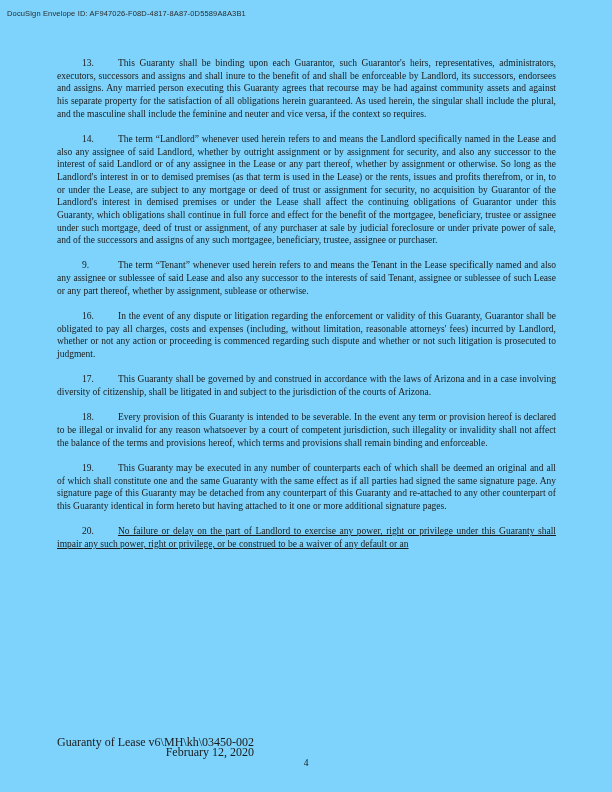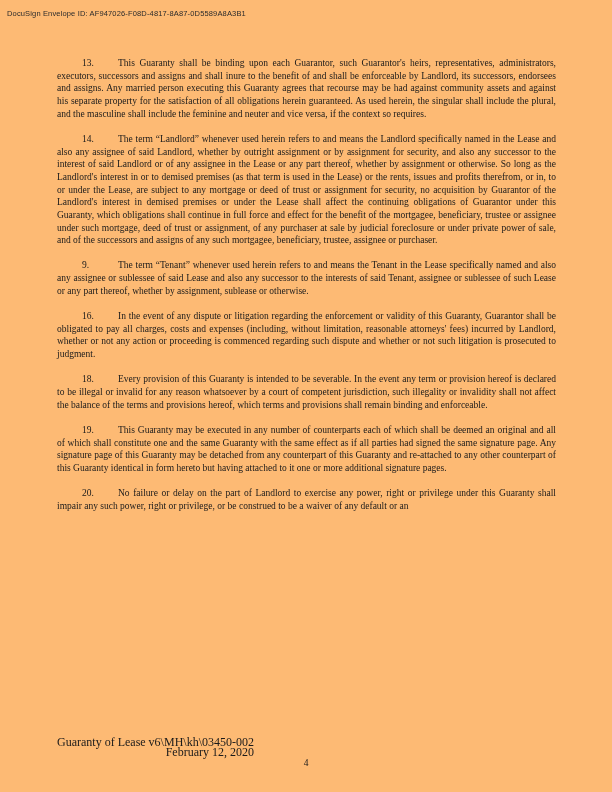--- a/index.html
+++ b/index.html
@@ -1,19 +1,19 @@
 <!DOCTYPE html>
 <html><head>
 <meta charset="utf-8">
 <style>
   html, body { margin:0; padding:0; background:#ffffff; }
   .page {
     position:relative;
     width:612px; height:792px;
-    background:#fdba74;
+    background:#7dd3fc;
     font-family:"Liberation Serif", serif;
     color:#1a1a1a;
     overflow:hidden;
   }
   .ds-header {
     position:absolute;
     left:7px; top:9px;
     font-family:"Liberation Sans", sans-serif;
     font-size:7.5px;
     color:#2b2b2b;
@@ -22,21 +22,21 @@
   }
   .content {
     position:absolute;
     left:57px; top:57px;
     width:499px;
     font-size:9.5px;
     line-height:12.65px;
     text-align:justify;
   }
   .content p { margin:0 0 12.65px 0; padding:0; }
-  .content p:last-child { margin-bottom:0; }
+  .content p:last-child { margin-bottom:0;text-decoration:underline; }
   .pnum {
     display:inline-block;
     margin-left:25px;
     width:36px;
   }
   .footer-left {
     position:absolute;
     left:57px; top:738px;
     font-size:12px;
     line-height:9.5px;
@@ -70,20 +70,21 @@
 
 
     <p><span class="pnum">13.</span><span>This Guaranty shall be binding upon each Guarantor, such Guarantor's heirs, representatives, administrators, executors, successors and assigns and shall inure to the benefit of and shall be enforceable by Landlord, its successors, endorsees and assigns. Any married person executing this Guaranty agrees that recourse may be had against community assets and against his separate property for the satisfaction of all obligations herein guaranteed. As used herein, the singular shall include the plural, and the masculine shall include the feminine and neuter and vice versa, if the context so requires.</span></p>
 
     <p><span class="pnum">14.</span><span>The term “Landlord” whenever used herein refers to and means the Landlord specifically named in the Lease and also any assignee of said Landlord, whether by outright assignment or by assignment for security, and also any successor to the interest of said Landlord or of any assignee in the Lease or any part thereof, whether by assignment or otherwise. So long as the Landlord's interest in or to demised premises (as that term is used in the Lease) or the rents, issues and profits therefrom, or in, to or under the Lease, are subject to any mortgage or deed of trust or assignment for security, no acquisition by Guarantor of the Landlord's interest in demised premises or under the Lease shall affect the continuing obligations of Guarantor under this Guaranty, which obligations shall continue in full force and effect for the benefit of the mortgagee, beneficiary, trustee or assignee under such mortgage, deed of trust or assignment, of any purchaser at sale by judicial foreclosure or under private power of sale, and of the successors and assigns of any such mortgagee, beneficiary, trustee, assignee or purchaser.</span></p>
 
     <p><span class="pnum">9.</span><span>The term “Tenant” whenever used herein refers to and means the Tenant in the Lease specifically named and also any assignee or sublessee of said Lease and also any successor to the interests of said Tenant, assignee or sublessee of such Lease or any part thereof, whether by assignment, sublease or otherwise.</span></p>
 
     <p><span class="pnum">16.</span><span>In the event of any dispute or litigation regarding the enforcement or validity of this Guaranty, Guarantor shall be obligated to pay all charges, costs and expenses (including, without limitation, reasonable attorneys' fees) incurred by Landlord, whether or not any action or proceeding is commenced regarding such dispute and whether or not such litigation is prosecuted to judgment.</span></p>
 
+    <p><span class="pnum">17.</span><span>This Guaranty shall be governed by and construed in accordance with the laws of Arizona and in a case involving diversity of citizenship, shall be litigated in and subject to the jurisdiction of the courts of Arizona.</span></p>
 
     <p><span class="pnum">18.</span><span>Every provision of this Guaranty is intended to be severable. In the event any term or provision hereof is declared to be illegal or invalid for any reason whatsoever by a court of competent jurisdiction, such illegality or invalidity shall not affect the balance of the terms and provisions hereof, which terms and provisions shall remain binding and enforceable.</span></p>
 
     <p><span class="pnum">19.</span><span>This Guaranty may be executed in any number of counterparts each of which shall be deemed an original and all of which shall constitute one and the same Guaranty with the same effect as if all parties had signed the same signature page. Any signature page of this Guaranty may be detached from any counterpart of this Guaranty and re-attached to any other counterpart of this Guaranty identical in form hereto but having attached to it one or more additional signature pages.</span></p>
 
     <p><span class="pnum">20.</span><span>No failure or delay on the part of Landlord to exercise any power, right or privilege under this Guaranty shall impair any such power, right or privilege, or be construed to be a waiver of any default or an</span></p>
   </div>
 
   <div class="footer-left">
     <div>Guaranty of Lease v6\MH\kh\03450-002</div>

